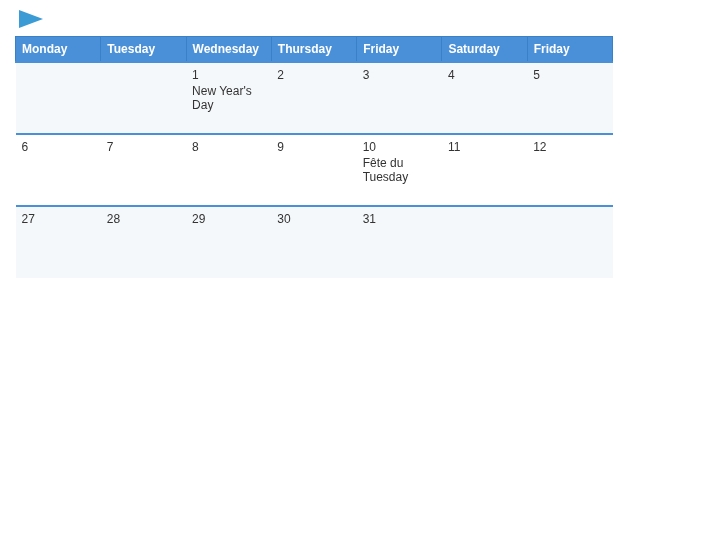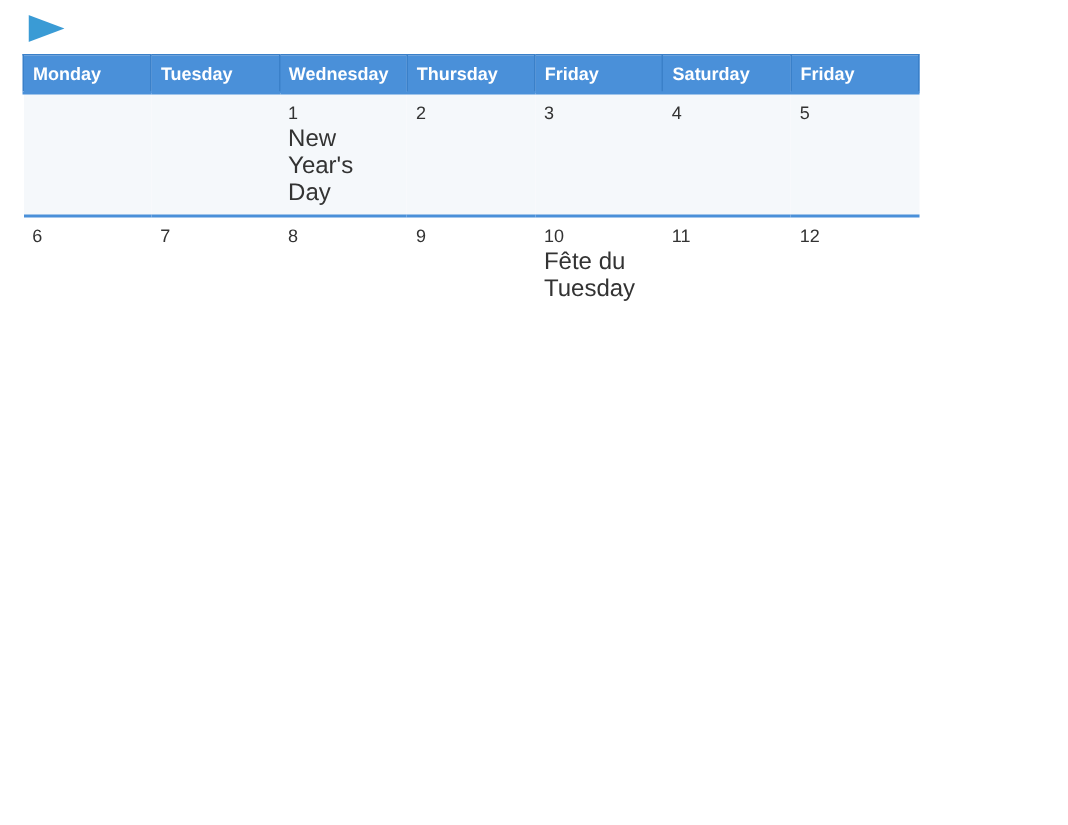--- a/index.html
+++ b/index.html
@@ -97,21 +97,21 @@
     }
     .calendar-table tbody tr:nth-child(even) td {
       background: #fff;
     }
     .day-number {
       font-size: 12px;
       color: #333;
       display: block;
     }
     .day-event {
-      font-size: 16px;
+      font-size: 12px;
       color: #333;
       display: block;
       margin-top: 2px;
     }
   </style>
 </head>
 <body>
 
 <div class="page">
   <div class="header">
@@ -185,15 +185,34 @@
             <span class="day-number">10</span>
             <span class="day-event">Fête du Tuesday</span>
           </td>
           <td>
             <span class="day-number">11</span>
           </td>
           <td>
             <span class="day-number">12</span>
           </td>
         </tr>
+        <tr>
+          <td>
+            <span class="day-number">27</span>
+          </td>
+          <td>
+            <span class="day-number">28</span>
+          </td>
+          <td>
+            <span class="day-number">29</span>
+          </td>
+          <td>
+            <span class="day-number">30</span>
+          </td>
+          <td>
+            <span class="day-number">31</span>
+          </td>
+          <td></td>
+          <td></td>
+        </tr>
       </tbody>
   </table>
 </div>
 
 </body></html>

